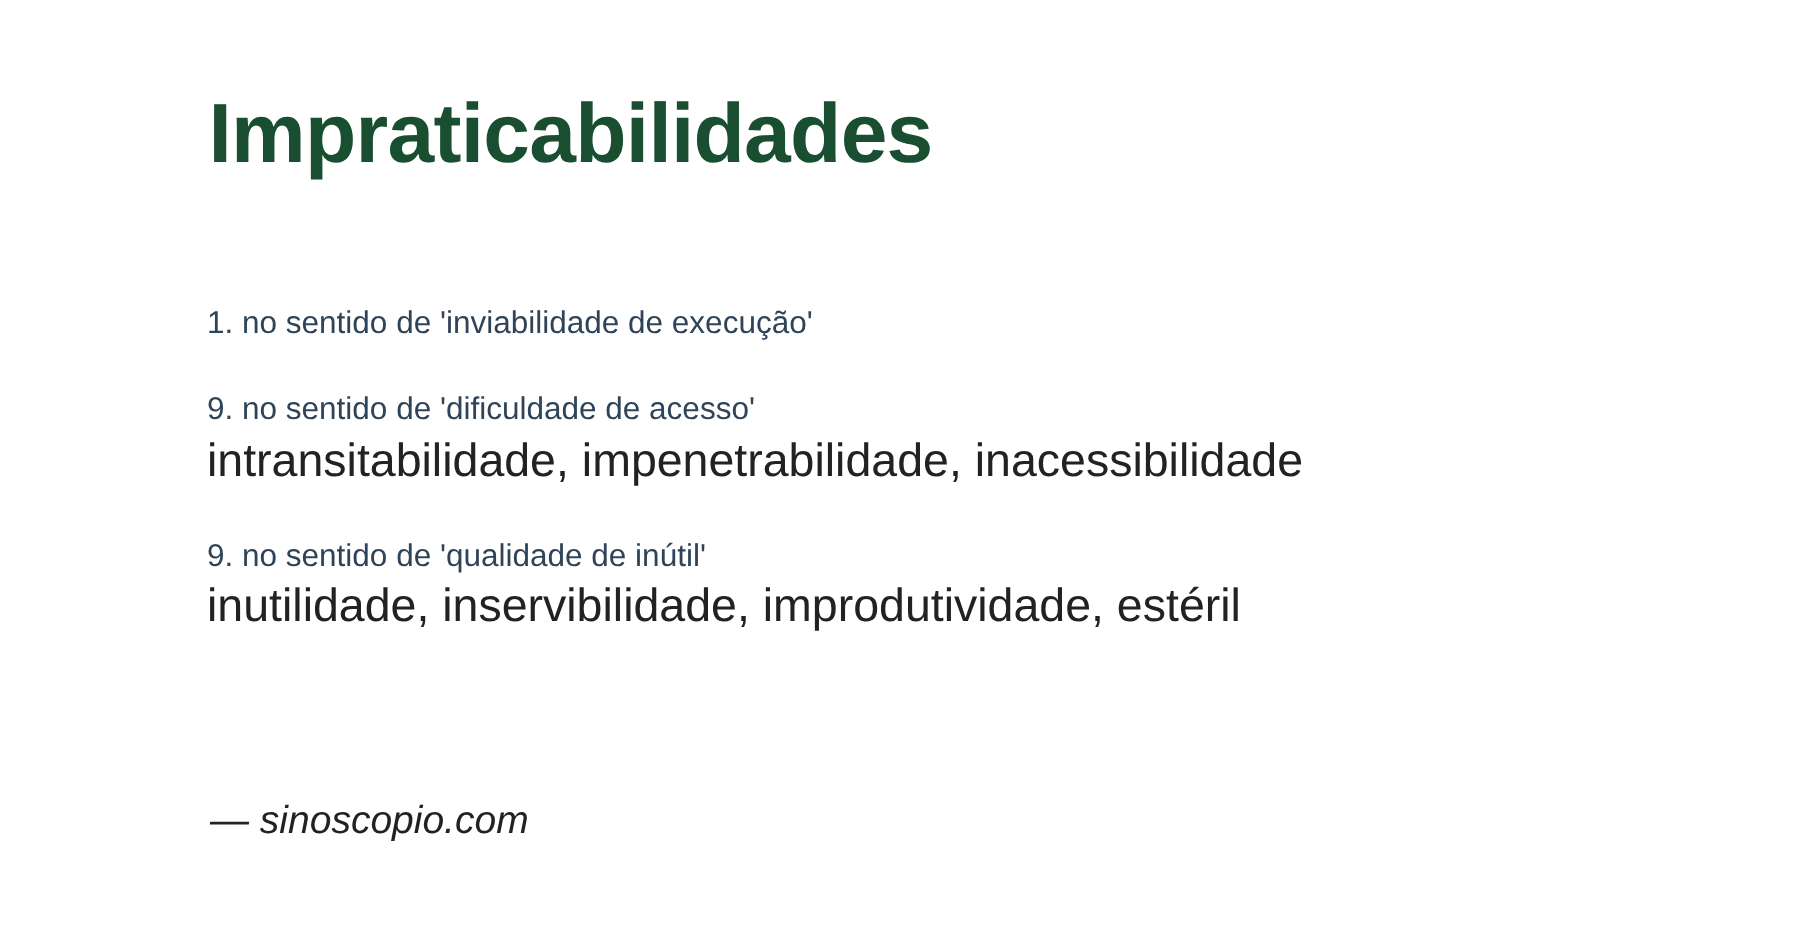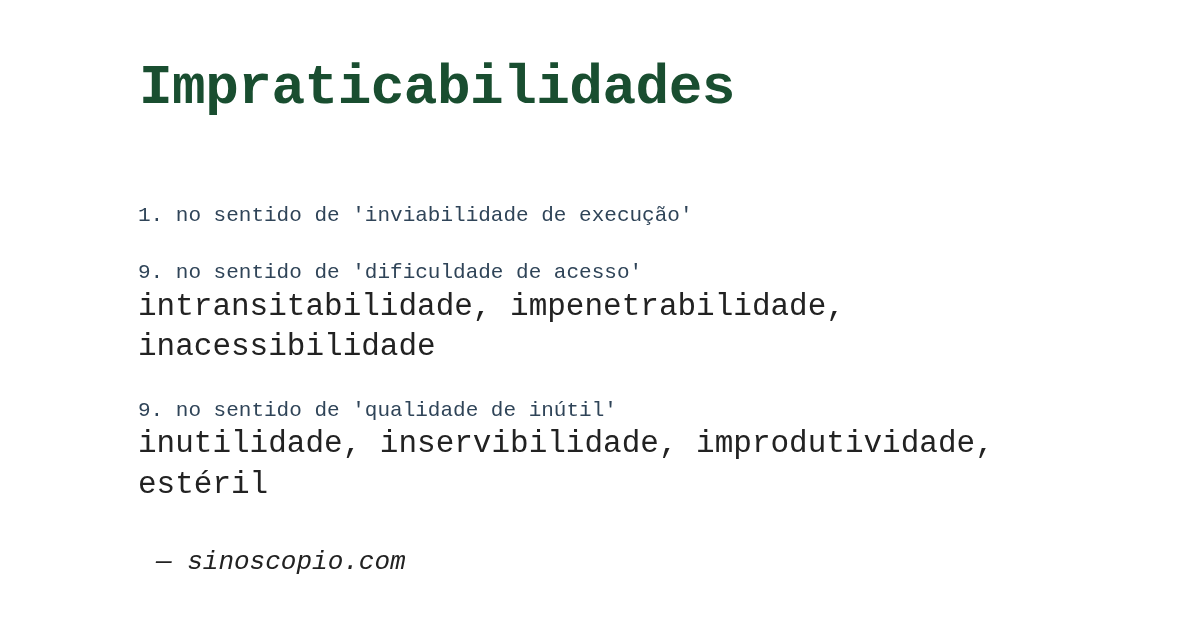--- a/index.html
+++ b/index.html
@@ -6,21 +6,21 @@
     margin: 0;
     padding: 0;
     background: #ffffff;
   }
   .card {
     position: relative;
     width: 1200px;
     height: 628px;
     background: var(--bg, #ffffff);
     overflow: hidden;
-    font-family: Liberation Mono, monospace;
+    font-family: Liberation Sans, sans-serif;
   }
   .title {
     position: absolute;
     left: 139px;
     top: 58px;
     margin: 0;
     font-size: 56px;
     line-height: 1.1;
     font-weight: 700;
     color: var(--accent, #194e30);
@@ -54,21 +54,21 @@
   }
   .sense-synonyms {
     font-size: 31px;
     line-height: 1.3;
     color: var(--body, #222222);
   }
   .source {
     position: absolute;
     left: 140px;
     top: 531px;
-    margin: 16px;
+    margin: 0;
     font-size: 26px;
     font-style: italic;
     color: var(--body, #222222);
   }
 </style>
 </head>
 <body>
 
 <div class="card" style="--accent: #194e30; --label: #2f4458; --body: #222222; --bg: #ffffff;">
 

